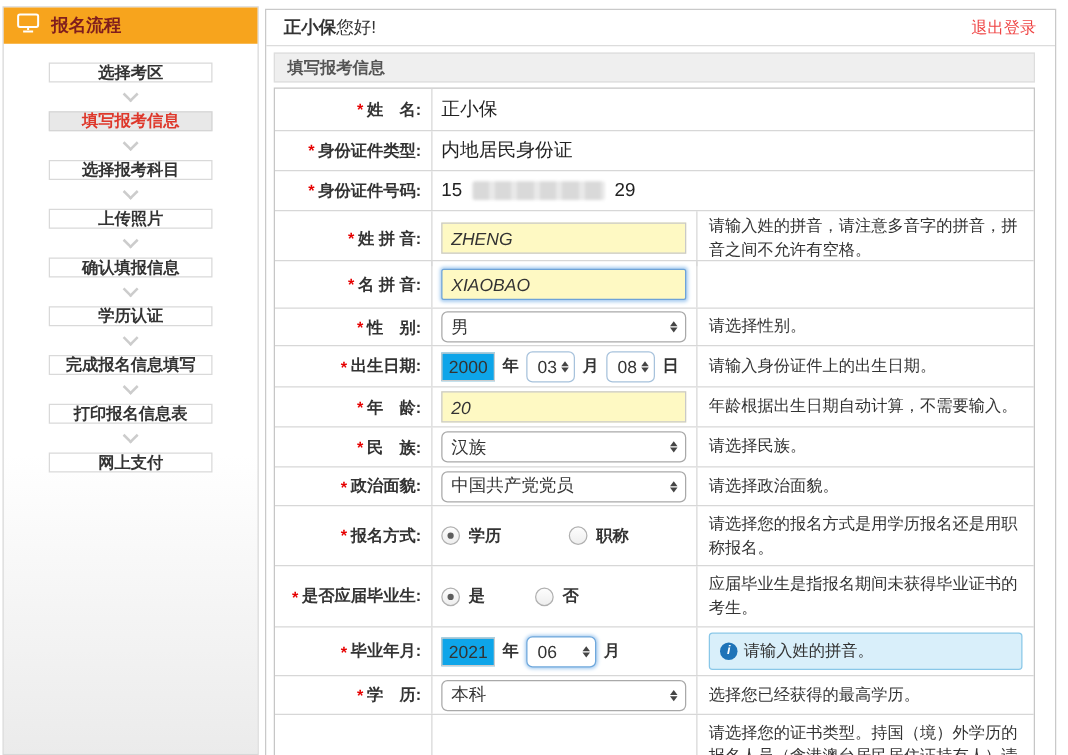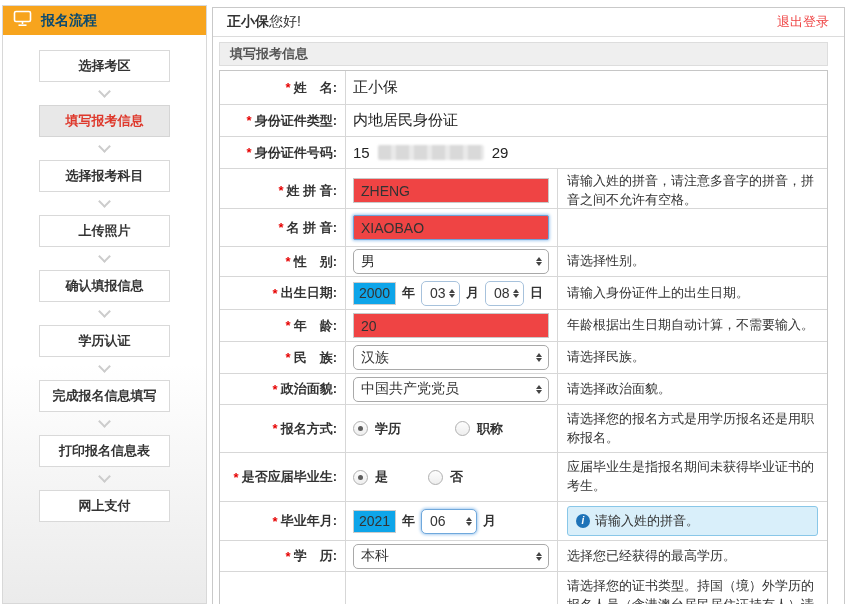--- a/index.html
+++ b/index.html
@@ -4,23 +4,23 @@
 <style>
   * { margin:0; padding:0; box-sizing:border-box; }
   html,body { width:854px; height:604px; overflow:hidden; background:#fff;
     font-family:"Liberation Sans","DejaVu Sans",sans-serif; color:#333; }
 
   
   .sidebar { position:absolute; left:2px; top:5px; width:205px; height:599px;
     border:1px solid #d8d8d8; background:linear-gradient(#ffffff 60%, #ebebeb); }
   .sidebar-header { height:29px; background:#F7A41D; display:flex; align-items:center;
     padding:0 10px; gap:9px; }
-  .sidebar-title { color:#0c4a6e; font-weight:bold; font-size:14px; }
+  .sidebar-title { color:#7f1d1d; font-weight:bold; font-size:14px; }
   .steps { padding-top:15px; display:flex; flex-direction:column; align-items:center; }
-  .step { width:131px; height:32px; background:#fff; border:1px solid #d9d9d9;
+  .step { width:131px; height:16px; background:#fff; border:1px solid #d9d9d9;
     display:flex; align-items:center; justify-content:center;
     font-size:13px; font-weight:bold; color:#333; cursor:pointer; }
   .step.active { background:#e8e8e8; border-color:#d5d5d5; color:#DE382B; }
   .chev { width:9px; height:9px; border-right:2px solid #cccccc; border-bottom:2px solid #cccccc;
     transform:rotate(45deg); margin:5px 0 9px 0; }
 
   
   .main { position:absolute; left:212px; top:7px; width:633px; height:640px;
     border:1px solid #c9c9c9; background:#fff; }
   .topbar { height:29px; display:flex; align-items:center; justify-content:space-between;
@@ -38,22 +38,22 @@
   .row.span2 { grid-template-columns:126px 1fr; }
   .cell { display:flex; align-items:center; min-width:0; }
   .label-cell { justify-content:flex-end; padding-right:8px; border-right:1px solid #d7d7d7;
     font-size:13px; font-weight:bold; text-align:right; }
   .value-cell { padding-left:7px; border-right:1px solid #d7d7d7; gap:6px; }
   .row.span2 .value-cell { border-right:none; }
   .hint-cell { padding:3px 9px; font-size:13px; line-height:1.45; color:#333; }
   .star { color:#e60000; margin-right:3px; font-weight:bold; }
   .static-value { font-size:15px; color:#222; }
 
-  .txt-input { width:196px; height:25px; border:1px solid #c9c9c9; background:#ef4444;
-    padding:0 7px; font-size:14px; display:flex; align-items:center; }
+  .txt-input { width:196px; height:25px; border:1px solid #c9c9c9; background:#fef9c3;
+    padding:0 7px; font-size:14px; display:flex; align-items:center;font-style:italic; }
   .txt-input.focused { border:1px solid #6ea3d8; box-shadow:0 0 3px 1px #a8cdf0; border-radius:2px; }
   .sel { width:196px; height:25px; border:1px solid #a9a9a9; border-radius:5px; background:#fff;
     padding:0 6px 0 7px; font-size:14px; display:flex; align-items:center;
     justify-content:space-between; cursor:pointer; }
   .sel.small { width:39px; border-color:#a7c2dc; padding:0 4px 0 8px; }
   .sel.mid { width:56px;text-align:right; }
   .sel.focused { border-color:#6fa8dc; box-shadow:0 0 3px 1px #a8cdf0; }
   .arrows { display:flex; flex-direction:column; gap:1px; align-items:center; }
   .tri-up { width:0; height:0; border-left:3.5px solid transparent; border-right:3.5px solid transparent;
     border-bottom:4.5px solid #444; }

